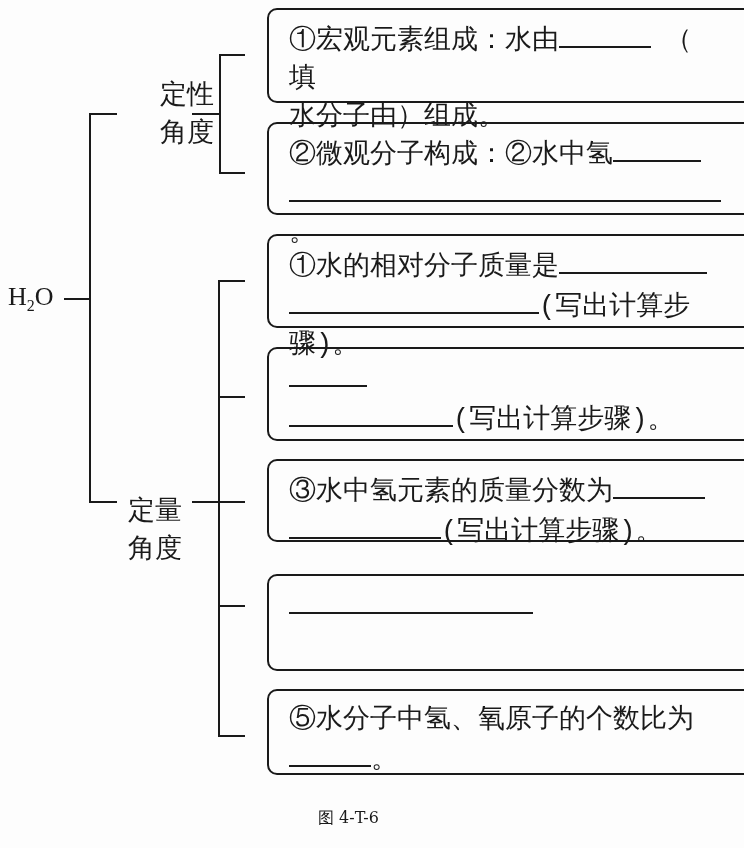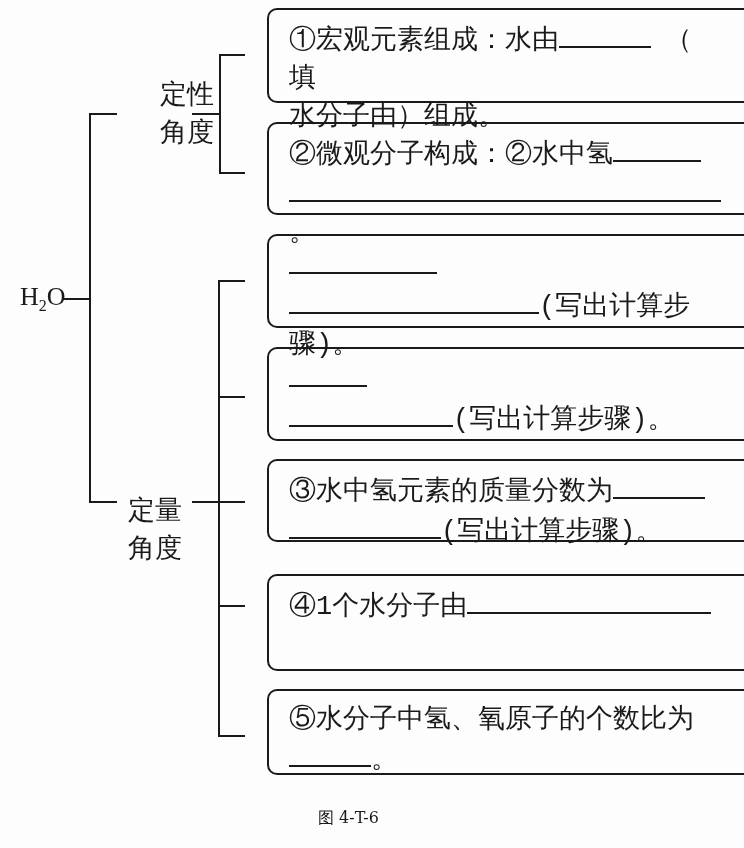--- a/index.html
+++ b/index.html
@@ -6,21 +6,21 @@
   body { width:744px; height:848px; position:relative; overflow:hidden;
          font-family: "DejaVu Serif", "Liberation Serif", serif; color:#1a1a1a; }
   .line { position:absolute; background:#1a1a1a; }
   .h { height:2px; }
   .v { width:2px; }
   .box { position:absolute; left:243px; width:487px; border:2px solid #1a1a1a;
          border-radius:10px; box-sizing:border-box; padding:10px 20px 0 20px;
          font-size:27px; line-height:38px; font-family:Liberation Mono, monospace;margin-left:24px; }
   .blank { display:inline-block; border-bottom:2px solid #1a1a1a; height:26px; vertical-align:baseline; }
   .lbl { position:absolute; font-family:"DejaVu Sans", sans-serif; font-size:27px; line-height:38px; }
-  .root { position:absolute; left:20px; top:282px; font-size:26px; font-family:"Liberation Serif", serif; }
+  .root { position:absolute; left:8px; top:282px; font-size:26px; font-family:"Liberation Serif", serif; }
   .root sub { font-size:16px; }
   .caption { position:absolute; left:318px; top:808px; font-size:16px; font-family:"DejaVu Serif", serif; }
 </style>
 </head>
 <body>
 
 <div class="root"><span>H</span><sub>2</sub><span>O</span></div>
 <div class="line h" style="left:64px; top:298px; width:26px;"></div>
 <div class="line v" style="left:89px; top:113px; height:389px;"></div>
 <div class="line h" style="left:89px; top:113px; width:28px;"></div>
@@ -51,36 +51,36 @@
   <div><span>①宏观元素组成：水由</span><span class="blank" style="width:92px;"></span><span style="margin-left:14px;">（ 填</span></div>
   <div>水分子由）组成。</div>
 </div>
 
 <div class="box" style="top:122px; height:93px;">
   <div><span>②微观分子构成：②水中氢</span><span class="blank" style="width:88px;"></span></div>
   <div><span class="blank" style="width:432px;"></span><span>。</span></div>
 </div>
 
 <div class="box" style="top:234px; height:94px;">
-  <div><span class="blank" style="width:148px;"></span></div>
+  <div><span>①水的相对分子质量是</span><span class="blank" style="width:148px;"></span></div>
   <div><span class="blank" style="width:250px;"></span><span>(写出计算步骤)。</span></div>
 </div>
 
 <div class="box" style="top:347px; height:94px;">
   <div><span class="blank" style="width:78px;"></span></div>
   <div><span class="blank" style="width:164px;"></span><span>(写出计算步骤)。</span></div>
 </div>
 
 <div class="box" style="top:459px; height:83px;">
   <div><span>③水中氢元素的质量分数为</span><span class="blank" style="width:92px;"></span></div>
   <div><span class="blank" style="width:152px;"></span><span>(写出计算步骤)。</span></div>
 </div>
 
 <div class="box" style="top:574px; height:97px;">
-  <div><span>④1个水分子由</span><span class="blank" style="width:244px;"></span></div>
+  <div><span class="blank" style="width:244px;"></span></div>
 </div>
 
 <div class="box" style="top:689px; height:86px;">
   <div>⑤水分子中氢、氧原子的个数比为</div>
   <div><span class="blank" style="width:82px;"></span><span>。</span></div>
 </div>
 
 <div class="caption">图 4-T-6</div>
 
 </body></html>

